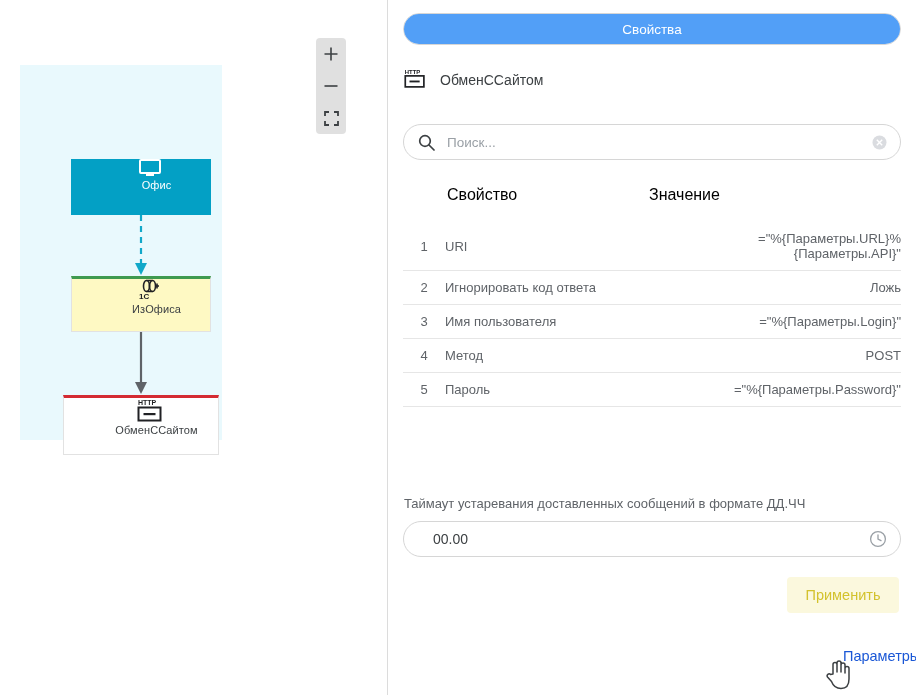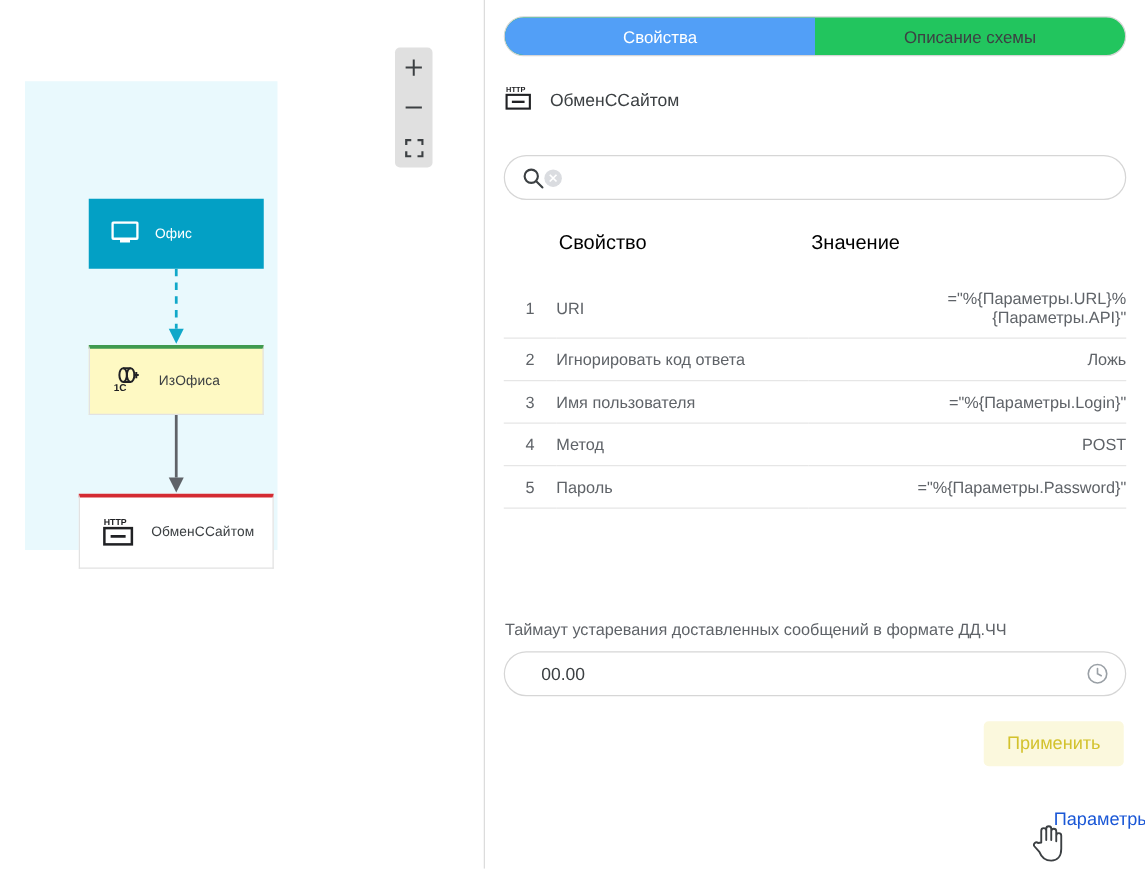--- a/index.html
+++ b/index.html
@@ -40,20 +40,21 @@
     background: #e9f9fd;
   }
 
   .node {
     position: absolute;
     box-sizing: border-box;
     display: flex;
     align-items: center;
     padding-left: 18px;
     font-size: 11px;
+    flex-direction: column;
   }
   .node .node-label {
     margin-left: 13px;
     letter-spacing: 0.1px;
     white-space: nowrap;
   }
 
   
   .node-office {
     left: 51px;
@@ -382,43 +383,41 @@
       </div>
     </div>
   </div>
 
   <div class="right-panel">
 
     <div class="tabs">
       <div class="tab active">
         <span>Свойства</span>
       </div>
-      <div class="tab">
-        <span>Описание схемы</span>
-      </div>
     </div>
 
     <div class="entity-row">
       <span>
         <svg width="22" height="22" viewBox="0 0 26 24">
           <text x="1" y="7" font-family="Liberation Sans, sans-serif" font-size="7" font-weight="bold" fill="#202124">HTTP</text>
           <rect x="1.5" y="9.5" width="22" height="13" fill="none" stroke="#202124" stroke-width="2"></rect>
           <rect x="6.5" y="15" width="12" height="2.2" fill="#202124"></rect>
         </svg>
       </span>
       <span class="entity-name">ОбменССайтом</span>
     </div>
 
     <div class="search-box">
       <span class="search-icon-wrap">
         <svg width="17" height="17" viewBox="0 0 17 17">
           <circle cx="7" cy="7" r="5.3" fill="none" stroke="#3c4043" stroke-width="1.7"></circle>
           <path d="M11 11 L16 16" stroke="#3c4043" stroke-width="1.7" stroke-linecap="round"></path>
         </svg>
       </span>
+      <input class="search-input" type="text" placeholder="Поиск..." style="">
       <span class="search-clear">
         <svg width="15" height="15" viewBox="0 0 15 15">
           <circle cx="7.5" cy="7.5" r="7" fill="#dadce0"></circle>
           <path d="M4.8 4.8 L10.2 10.2 M10.2 4.8 L4.8 10.2" stroke="#ffffff" stroke-width="1.4"></path>
         </svg>
       </span>
     </div>
 
     <table class="prop-table">
       <thead>

